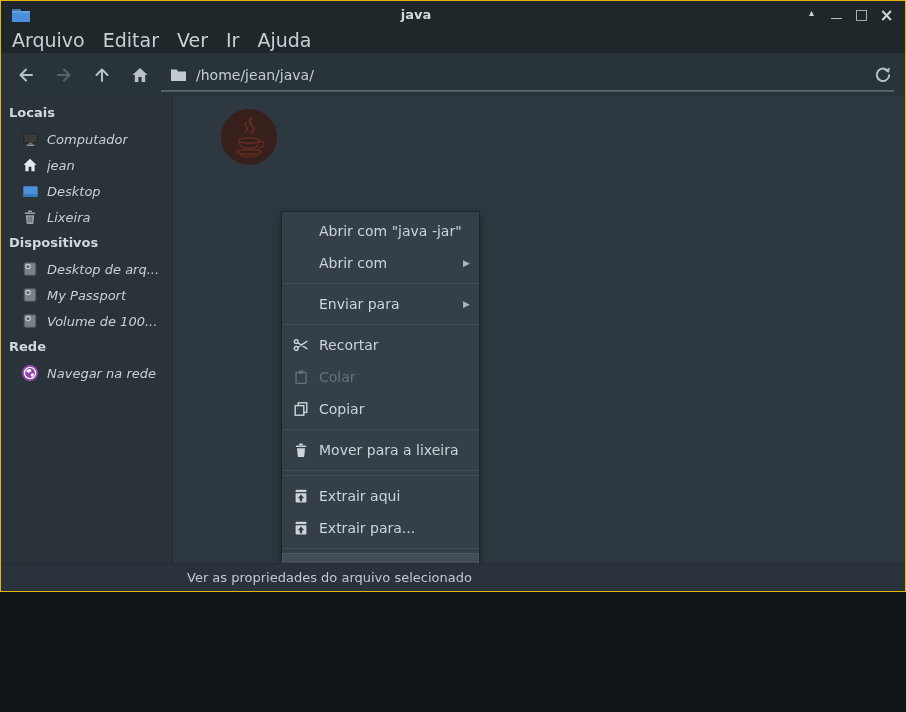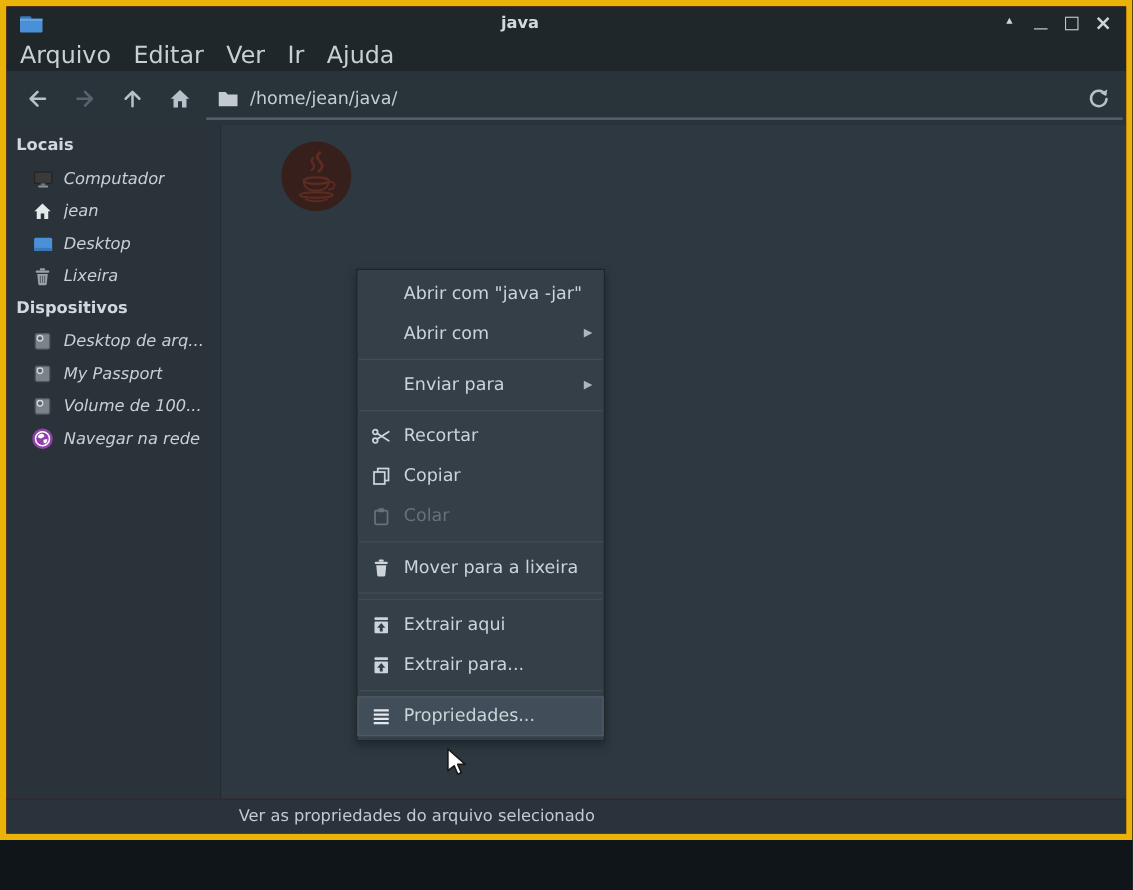--- a/index.html
+++ b/index.html
@@ -1,20 +1,20 @@
 <!DOCTYPE html>
 <html><head>
 <meta charset="utf-8">
 <style>
   * { margin:0; padding:0; box-sizing:border-box; }
   html,body { background:#10151a; }
   body { font-family:"DejaVu Sans","Liberation Sans",sans-serif; }
   #app {
-    position:relative; width:906px; height:672px; overflow:hidden;
-    background:#7f1d1d; border:5px solid #eab308;
+    position:relative; width:906px; height:592px; overflow:hidden;
+    background:#a21caf; border:1px solid #eab308;
   }
   
   .titlebar { position:absolute; top:0; left:0; right:0; height:27px;
     background:#1f272b; display:flex; align-items:center; padding:0 8px; }
   .win-icon { width:20px; height:16px; margin-left:2px; flex:none; }
   .win-title { flex:1; text-align:center; color:#d2d9de; font-size:13px; font-weight:bold; }
   .win-controls { display:flex; align-items:center; gap:4px; }
   .wc-btn { width:21px; height:21px; display:flex; align-items:center; justify-content:center;
     color:#cdd5da; font-size:12px; cursor:default; }
   .wc-shade  { transform:translateY(-2px); font-size:10px; }
@@ -211,20 +211,21 @@
     <div class="sb-item">
       <span class="sb-icon">
         <svg viewBox="0 0 16 16" width="16" height="16">
           <rect x="2.2" y="1.8" width="11.6" height="12.4" rx="1.4" fill="#7b838a" stroke="#50595f" stroke-width="1"></rect>
           <circle cx="6" cy="5.6" r="2.2" fill="#5a6267" stroke="#cfd6da" stroke-width="1.1"></circle>
         </svg>
       </span>
       <span class="sb-label">Volume de 100...</span>
     </div>
 
+    <div class="sb-header">Rede</div>
 
     <div class="sb-item">
       <span class="sb-icon">
         <svg viewBox="0 0 18 18" width="18" height="18">
           <circle cx="9" cy="9" r="8.2" fill="#9141ac"></circle>
           <circle cx="9" cy="9" r="5.6" fill="none" stroke="#ffffff" stroke-width="1.2"></circle>
           <path d="M5.4 6.6 Q7 4.4 9.6 5.2 L10.6 7.2 L7.8 8.8 L5.6 8.2 Z" fill="#ffffff"></path>
           <path d="M9.8 9.8 L12.8 9.2 Q13.4 11.2 11.6 12.8 L9.9 12.2 Z" fill="#ffffff"></path>
         </svg>
       </span>
@@ -277,38 +278,38 @@
       <span class="mi-icon">
         <svg viewBox="0 0 16 16" width="16" height="16">
           <circle cx="3.2" cy="4.6" r="1.9" fill="none" stroke="#ccd4da" stroke-width="1.4"></circle>
           <circle cx="3.2" cy="11.4" r="1.9" fill="none" stroke="#ccd4da" stroke-width="1.4"></circle>
           <path d="M4.8 5.8 L14 11.6 M4.8 10.2 L14 4.4" stroke="#ccd4da" stroke-width="1.4" stroke-linecap="round"></path>
         </svg>
       </span>
       <span class="mi-label">Recortar</span>
     </div>
 
+    <div class="mi disabled">
+      <span class="mi-icon">
+        <svg viewBox="0 0 16 16" width="16" height="16">
+          <rect x="3" y="3.4" width="10" height="11" rx="1" fill="none" stroke="#67717a" stroke-width="1.4"></rect>
+          <rect x="5.6" y="1.6" width="4.8" height="3.2" rx="0.8" fill="#67717a"></rect>
+        </svg>
+      </span>
+      <span class="mi-label">Colar</span>
+    </div>
+
     <div class="mi">
       <span class="mi-icon">
         <svg viewBox="0 0 16 16" width="16" height="16">
           <rect x="5.2" y="1.8" width="8.6" height="9.6" fill="none" stroke="#ccd4da" stroke-width="1.4"></rect>
           <rect x="2.2" y="4.6" width="8.6" height="9.6" fill="#353f47" stroke="#ccd4da" stroke-width="1.4"></rect>
         </svg>
       </span>
       <span class="mi-label">Copiar</span>
-    </div>
-
-    <div class="mi disabled">
-      <span class="mi-icon">
-        <svg viewBox="0 0 16 16" width="16" height="16">
-          <rect x="3" y="3.4" width="10" height="11" rx="1" fill="none" stroke="#67717a" stroke-width="1.4"></rect>
-          <rect x="5.6" y="1.6" width="4.8" height="3.2" rx="0.8" fill="#67717a"></rect>
-        </svg>
-      </span>
-      <span class="mi-label">Colar</span>
     </div>
 
     <div class="msep"></div>
 
     <div class="mi">
       <span class="mi-icon">
         <svg viewBox="0 0 16 16" width="16" height="16">
           <rect x="2.8" y="3.4" width="10.4" height="1.7" rx="0.8" fill="#ccd4da"></rect>
           <rect x="6" y="1.6" width="4" height="1.7" rx="0.8" fill="#ccd4da"></rect>
           <path d="M4 6.2 h8 l-0.75 8 a1 1 0 0 1 -1 0.9 h-4.5 a1 1 0 0 1 -1 -0.9 Z" fill="#ccd4da"></path>

